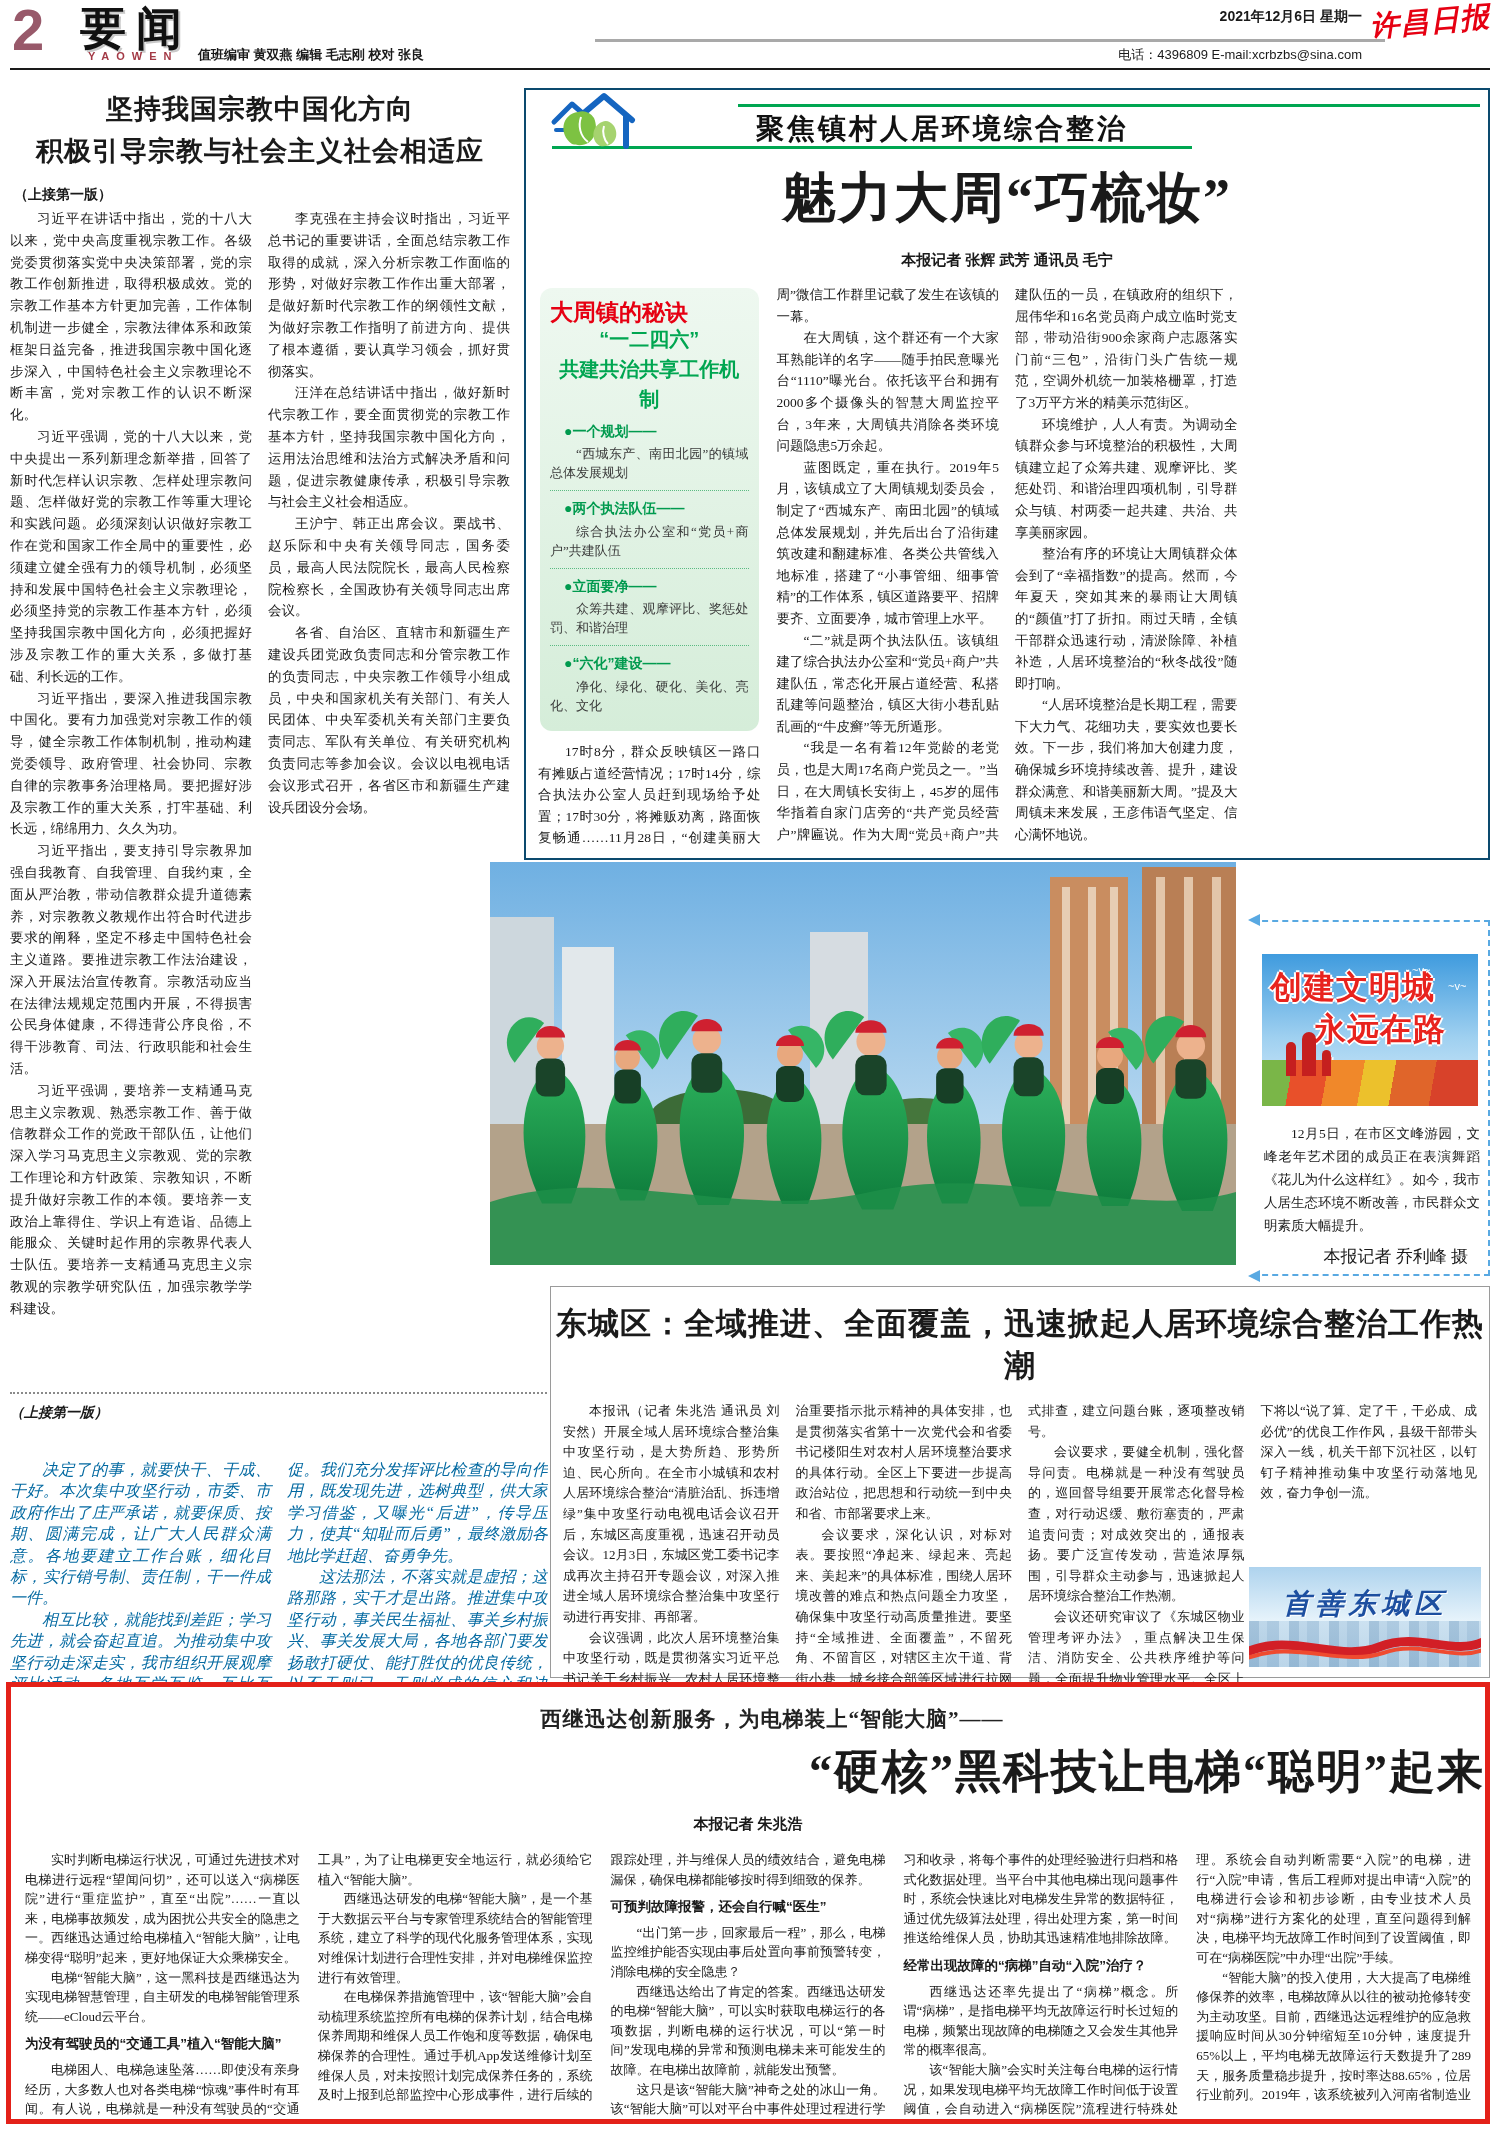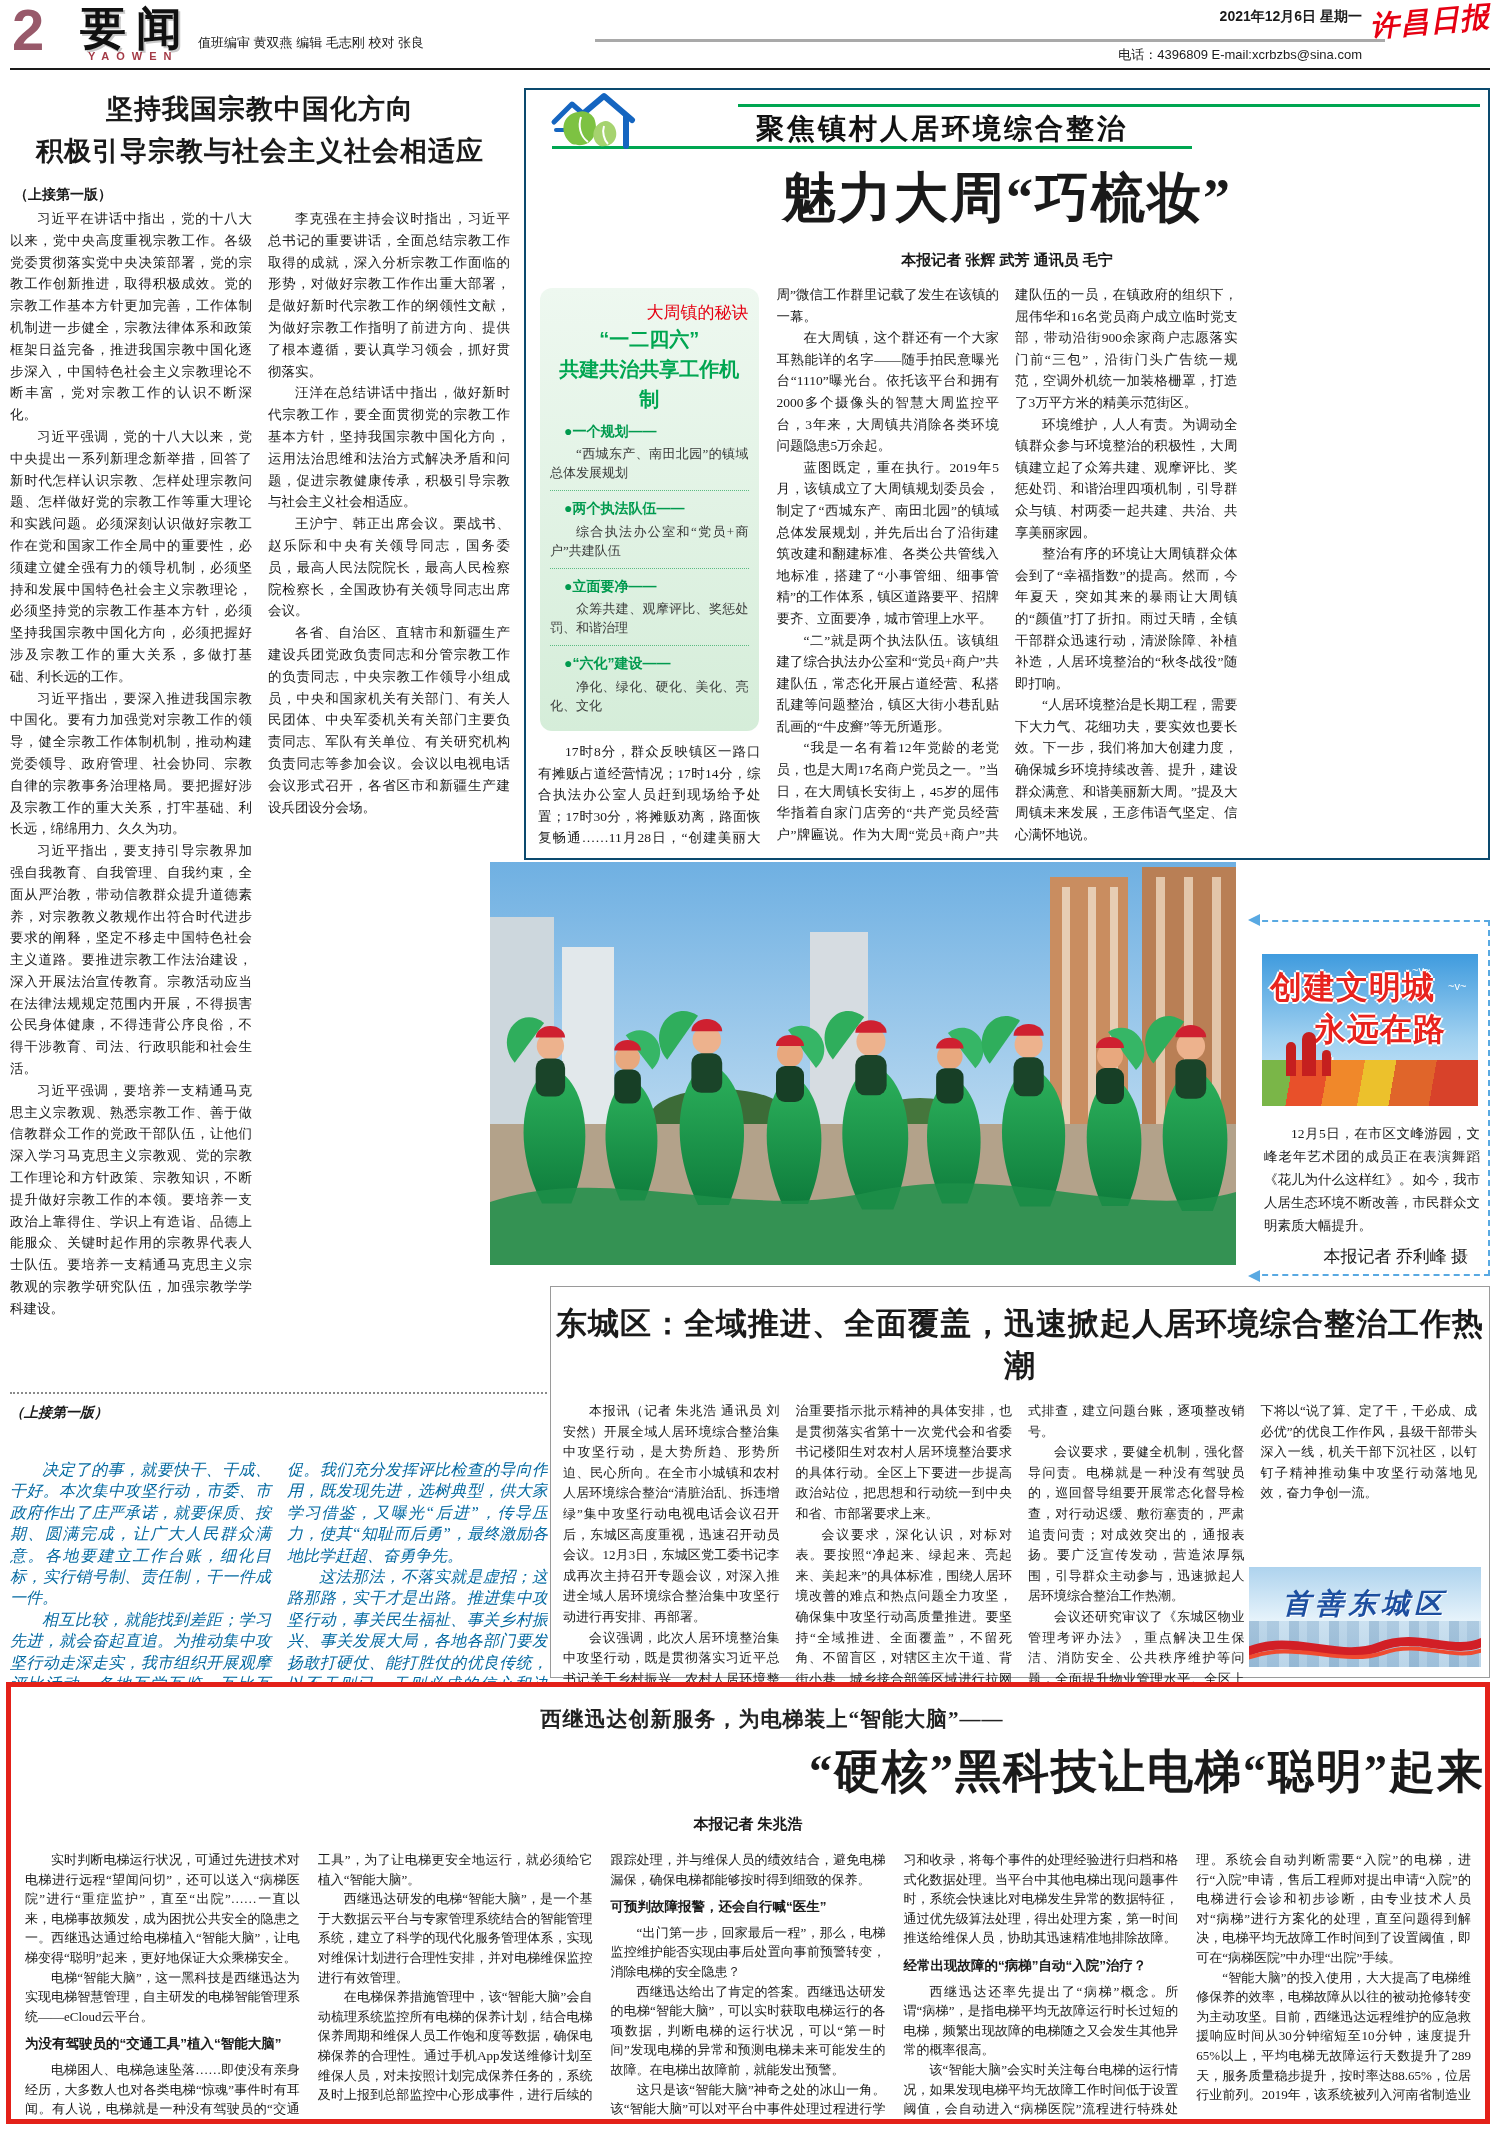--- a/index.html
+++ b/index.html
@@ -5,21 +5,21 @@
   * { box-sizing: border-box; margin: 0; padding: 0; }
   html,body { background:#e8e8e8; }
   body { font-family:"Liberation Serif", serif; color:#1a1a1a; }
   .page { position:relative; width:1500px; height:2130px; background:#ffffff; margin:0 auto; overflow:hidden; }
 
   
   .hdr { position:absolute; left:10px; top:2px; width:1480px; height:62px; }
   .pg-num { position:absolute; left:2px; top:-6px; font-size:58px; font-weight:bold; color:#98596a; font-family:"Liberation Sans",sans-serif; }
   .sec { position:absolute; left:70px; top:-4px; font-size:46px; font-weight:bold; letter-spacing:10px; color:#111; text-shadow:2px 2px 0 #c9c9c9; }
   .sec-py { position:absolute; left:78px; top:48px; font-size:11px; letter-spacing:7px; color:#a33a46; font-family:"Liberation Sans",sans-serif; font-weight:bold; }
-  .staff { position:absolute; left:188px; top:32px; font-size:13px; font-weight:normal; font-family:"Liberation Sans",sans-serif; }
+  .staff { position:absolute; left:188px; top:44px; font-size:13px; font-weight:bold; font-family:"Liberation Sans",sans-serif; }
   .hdr-rule { position:absolute; left:585px; top:37px; width:790px; height:3px; background:#a9a9a9; }
   .hdr-date { position:absolute; right:128px; top:6px; font-size:14px; font-weight:bold; font-family:"Liberation Sans",sans-serif; }
   .hdr-contact { position:absolute; right:128px; top:44px; font-size:13px; font-family:"Liberation Sans",sans-serif; }
   .masthead { position:absolute; right:-2px; top:4px; width:122px; font-size:29px; font-weight:bold; font-style:italic; color:#e60012; transform:rotate(-5deg); letter-spacing:1px; line-height:30px; }
   .top-rule { position:absolute; left:10px; top:68px; width:1480px; height:2px; background:#1a1a1a; }
 
   
   .para { text-indent:2em; text-align:justify; }
   .cols { column-fill:auto; }
   .cols p { margin:0; }
@@ -42,21 +42,21 @@
   .dz-line-top { position:absolute; left:212px; right:8px; top:14px; height:3px; background:#00a651; }
   .dz-line-bot { position:absolute; left:26px; top:56px; width:640px; height:3px; background:#00a651; }
   .dz-banner-title { position:absolute; left:230px; top:20px; font-family:"Liberation Sans",sans-serif; font-weight:bold; font-size:28px; letter-spacing:3px; color:#111; }
   .dz-icon { position:absolute; left:22px; top:2px; }
   .dz-headline { text-align:center; font-size:54px; font-weight:bold; letter-spacing:2px; margin-top:10px; }
   .dz-byline { text-align:center; font-size:15px; font-weight:bold; margin-top:16px; font-family:"Liberation Sans",sans-serif; }
   .dz-body { margin:14px 12px 0; height:566px; column-count:4; column-gap:16px; font-size:13.5px; line-height:21.6px; overflow:hidden; }
 
   
   .ib { break-inside:avoid; background:linear-gradient(180deg,#eef8f0,#d5edd9); border-radius:12px; padding:14px 10px 8px; margin:4px 2px 10px; }
-  .ib-title { text-align:right; color:#e60012; font-family:"Liberation Sans",sans-serif; font-weight:normal; font-size:17px; }
+  .ib-title { text-align:left; color:#e60012; font-family:"Liberation Sans",sans-serif; font-weight:bold; font-size:23px; }
   .ib-sub { text-align:center; color:#00a651; font-family:"Liberation Sans",sans-serif; font-weight:bold; font-size:20px; line-height:30px; }
   .ib-item { padding:7px 0 8px; border-bottom:1px dotted #5bbb82; }
   .ib-item:last-child { border-bottom:none; }
   .ib-label { color:#009a4e; font-family:"Liberation Sans",sans-serif; font-weight:bold; font-size:14px; text-indent:1em; }
   .ib-text { font-size:13px; color:#3a3a3a; text-indent:2em; text-align:justify; line-height:19px; margin-top:2px; }
 
   
   .photo { position:absolute; left:490px; top:862px; width:746px; height:403px; overflow:hidden; background:#9cc4e6; }
 
   

